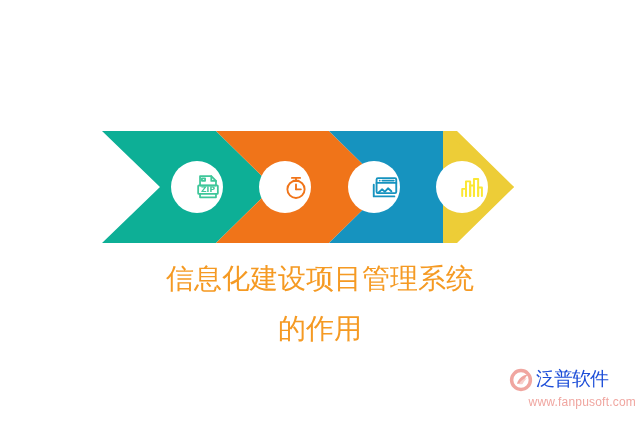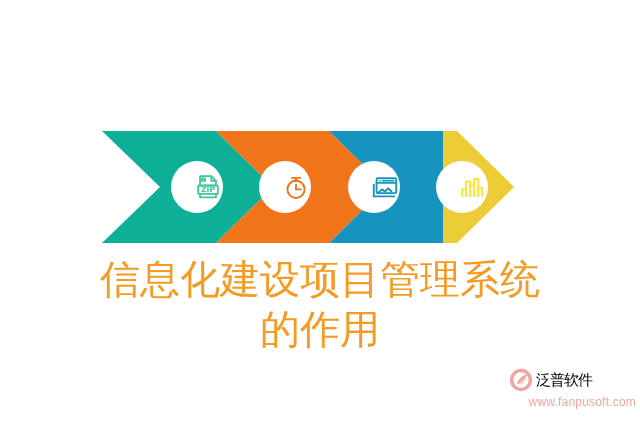--- a/index.html
+++ b/index.html
@@ -57,21 +57,21 @@
   #badge-4 { left: 436px; top: 161px; }
 
   
   .headline {
     position: absolute;
     left: 0px;
     top: 254px;
     width: 640px;
     text-align: center;
     color: #F59A23;
-    font-size: 40px;
+    font-size: 28px;
     line-height: 50px;
     font-family: "DejaVu Sans", "Liberation Sans", sans-serif;
     letter-spacing: 0px;
     white-space: pre-line;
   }
 
   
   .watermark {
     position: absolute;
     left: 508px;
@@ -84,23 +84,23 @@
     align-items: center;
     height: 28px;
   }
   .wm-mark {
     width: 26px;
     height: 26px;
     margin-right: 2px;
     flex: 0 0 auto;
   }
   .wm-name {
-    font-size: 15px;
-    color: #000000;
-    font-family: Liberation Serif, serif;
+    font-size: 19px;
+    color: #1d4ed8;
+    font-family: Liberation Mono, monospace;
     line-height: 26px;
     letter-spacing: -1px;
   }
   .wm-url {
     font-size: 12px;
     color: #F0A6A0;
     font-family: "Liberation Sans", sans-serif;
     letter-spacing: 0.2px;
     text-align: right;
     width: 128px;

